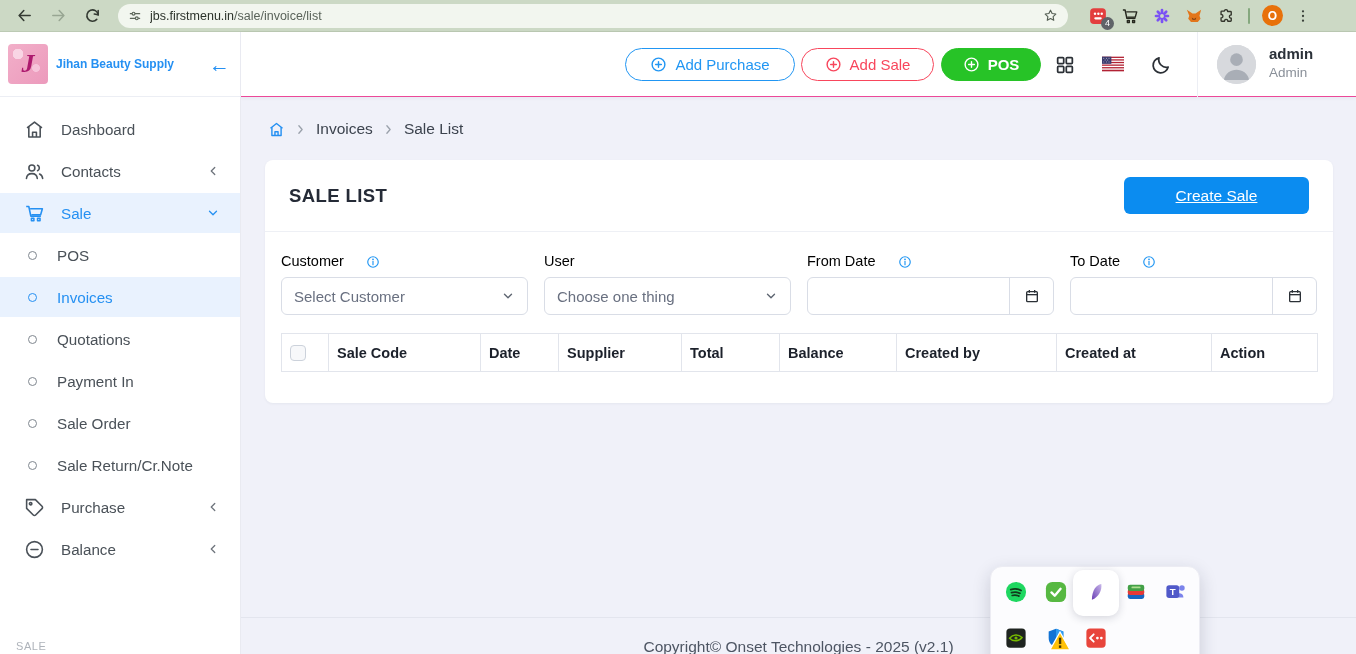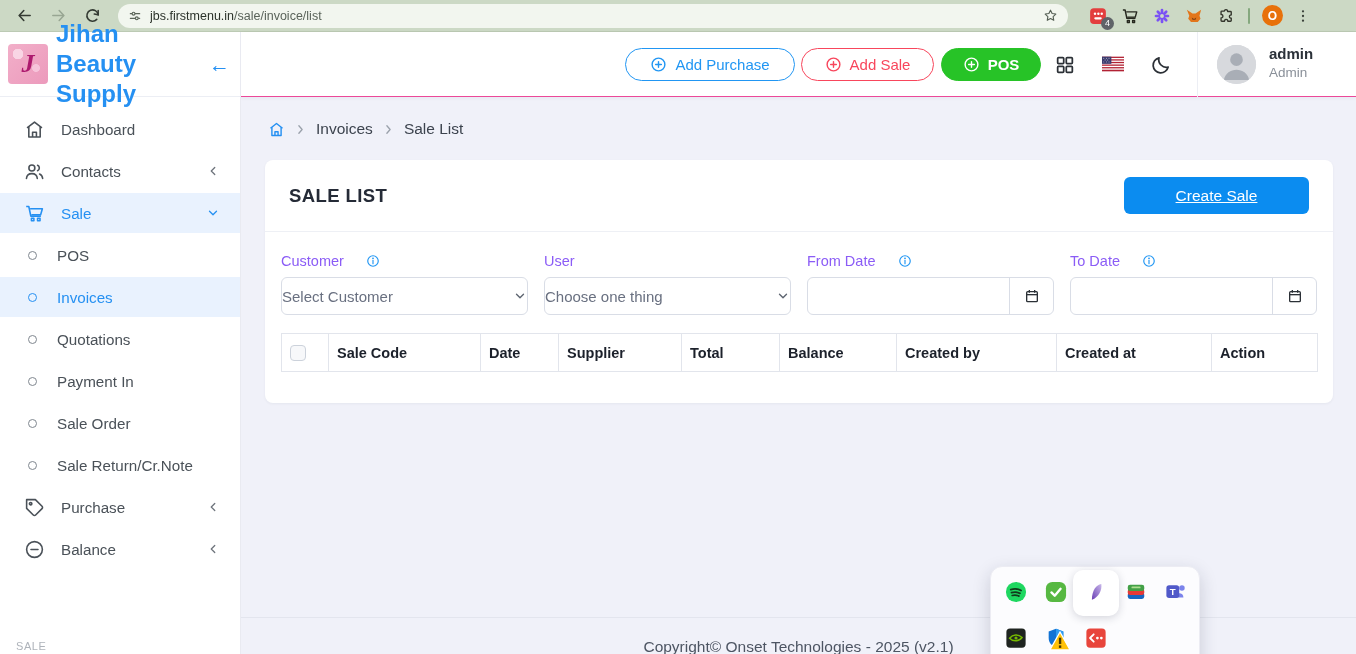--- a/index.html
+++ b/index.html
@@ -38,21 +38,21 @@
   
   .sidebar { position:absolute; top:0; left:0; width:241px; height:622px; background:#fff;
     border-right:1px solid #e9eaf1; z-index:3; }
   .sidebar-header { height:65px; display:flex; align-items:center; padding:0 10px 0 8px; border-bottom:1px solid #eceef4; gap:8px; }
   .logo-box { width:40px; height:40px; border-radius:4px; flex:0 0 auto;
     background:radial-gradient(circle at 25% 25%, #f9d5e4 12%, transparent 13%),
                radial-gradient(circle at 70% 60%, #f6c4da 10%, transparent 11%),
                linear-gradient(135deg,#f2afc9,#ec9abc); 
     display:flex; align-items:center; justify-content:center; }
   .logo-box span { font-family:"Liberation Serif", serif; font-style:italic; font-weight:bold; font-size:26px; color:#ad1a6e; }
-  .brand-title { color:#2590f2; font-weight:bold; font-size:24px; line-height:1.25; width:150px; }
+  .brand-title { color:#2590f2; font-weight:bold; font-size:12px; line-height:1.25; width:150px; }
   .collapse-arrow { color:#2590f2; font-size:21px; line-height:1; cursor:pointer; }
 
   .nav { padding-top:10px; }
   .nav-item { height:40px; margin:2px 0; display:flex; align-items:center; padding-left:24px; gap:16px;
     color:#4a5158; font-size:15.2px; cursor:pointer; }
   .nav-item .ico { width:21px; height:21px; display:flex; align-items:center; justify-content:center; flex:0 0 auto; }
   .nav-item .ico svg { width:21px; height:21px; }
   .nav-item .chev { margin-left:auto; margin-right:20px; color:#6e747c; display:flex; }
   .nav-item .chev svg { width:14px; height:14px; }
   .nav-item.active { background:#e9f2fe; color:#2590f2; }
@@ -94,25 +94,25 @@
 
   .card { margin:21px 23px 0 24px; width:1068px; height:243px; background:#fff; border-radius:8px;
     box-shadow:0 1px 3px rgba(25,35,60,.05); }
   .card-head { height:72px; display:flex; align-items:center; padding:0 24px; border-bottom:1px solid #eef0f5; }
   .card-title { font-size:18.5px; font-weight:bold; color:#252b37; letter-spacing:.4px; }
   .create-btn { margin-left:auto; width:185px; height:37px; background:#0b8cf0; color:#fff; border:none;
     border-radius:6px; font-size:15.5px; font-family:inherit; cursor:pointer;text-decoration:underline; }
 
   .filters { display:flex; gap:16px; padding:21px 16px 0 16px; }
   .filter-group { width:247px; }
-  .filter-label { font-size:14.5px; color:#8b5cf6; display:flex; align-items:center; gap:22px; }
+  .filter-label { font-size:14.5px; color:#000000; display:flex; align-items:flex-end; gap:22px; }
   .info-ico { color:#2196f3; display:flex; }
   .info-ico svg { width:14px; height:14px; }
   .control { margin-top:8px; height:38px; border:1px solid #d9dde6; border-radius:6px; background:#fff;
-    display:flex; align-items:center; padding:0 0; font-size:15px; color:#697080; cursor:pointer; }
+    display:flex; align-items:center; padding:0 12px; font-size:15px; color:#697080; cursor:pointer; }
   .control .sel-chev { margin-left:auto; color:#5d6470; display:flex; }
   .control .sel-chev svg { width:14px; height:14px; }
   .control.date { padding:0; }
   .control.date .date-empty { flex:1; height:100%; }
   .control.date .date-btn { width:44px; height:100%; border-left:1px solid #d9dde6; display:flex;
     align-items:center; justify-content:center; color:#2b3036; cursor:pointer; }
   .control.date .date-btn svg { width:16px; height:16px; }
 
   .sale-table { margin:18px 16px 0 16px; width:1036px; border-collapse:collapse; table-layout:fixed; }
   .sale-table th { border:1px solid #e2e5ec; border-right:none; font-size:14.5px; font-weight:bold;

